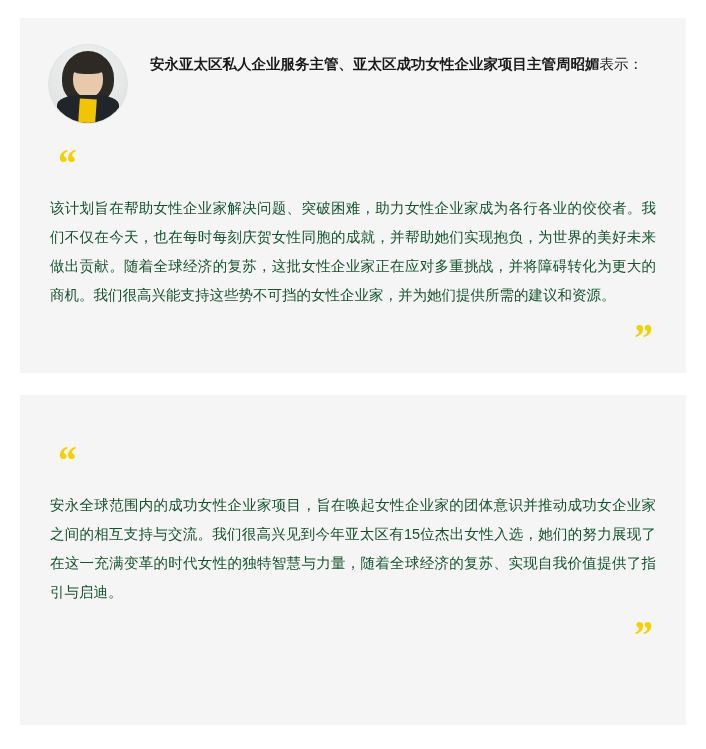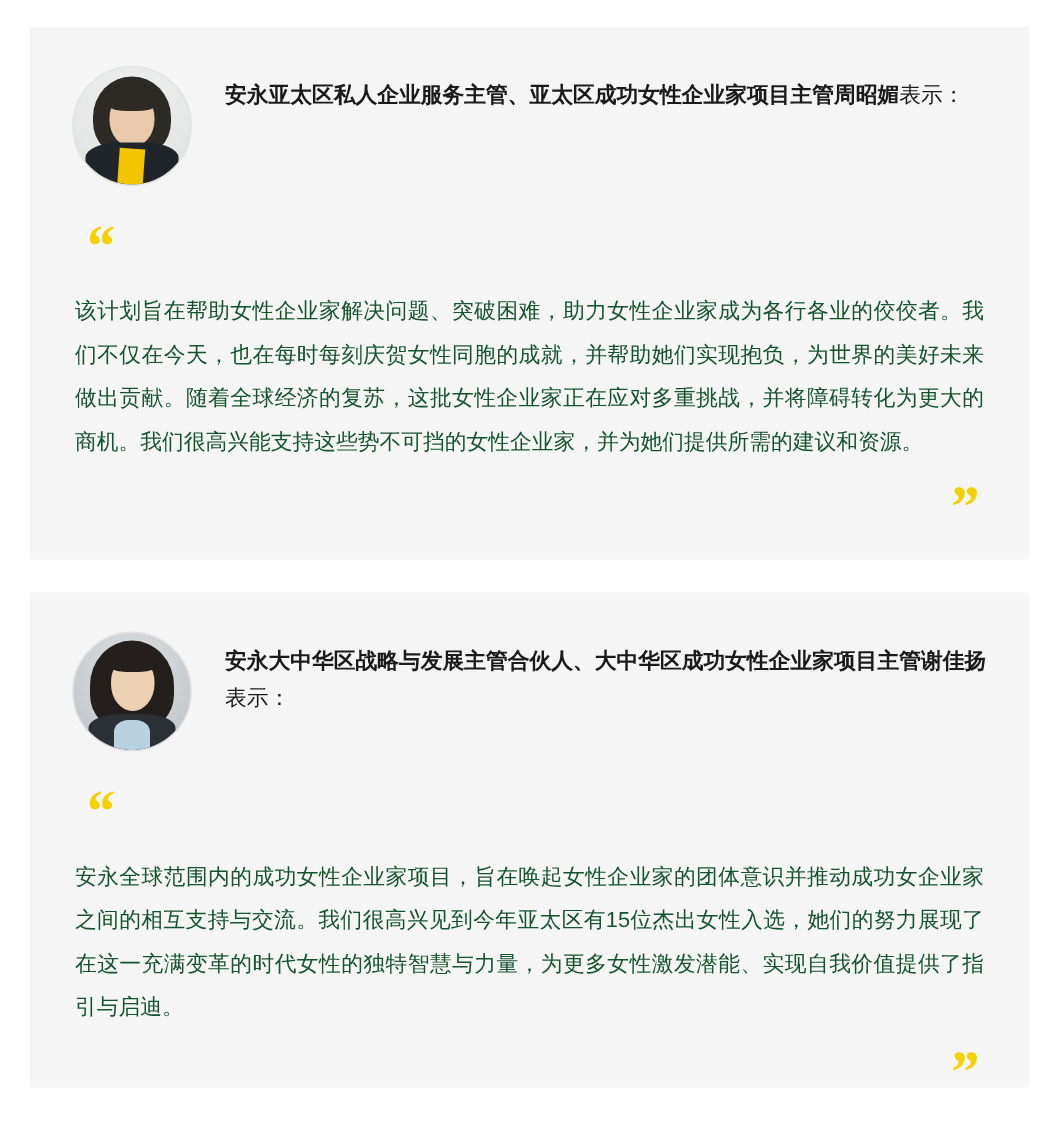--- a/index.html
+++ b/index.html
@@ -185,30 +185,18 @@
       <div class="person-text">
         <span class="person-name">安永亚太区私人企业服务主管、亚太区成功女性企业家项目主管周昭媚</span><span class="person-suffix">表示：</span>
       </div>
     </div>
     <div class="mark mark-open">“</div>
     <div class="quote-body">该计划旨在帮助女性企业家解决问题、突破困难，助力女性企业家成为各行各业的佼佼者。我们不仅在今天，也在每时每刻庆贺女性同胞的成就，并帮助她们实现抱负，为世界的美好未来做出贡献。随着全球经济的复苏，这批女性企业家正在应对多重挑战，并将障碍转化为更大的商机。我们很高兴能支持这些势不可挡的女性企业家，并为她们提供所需的建议和资源。</div>
     <div class="mark mark-close">”</div>
   </div>
 
   <div class="quote-card card-2">
-    <div class="person-row">
-      <div class="avatar avatar-2">
-        <div class="hair"></div>
-        <div class="face"></div>
-        <div class="fringe"></div>
-        <div class="body"></div>
-        <div class="collar"></div>
-      </div>
-      <div class="person-text">
-        <span class="person-name">安永大中华区战略与发展主管合伙人、大中华区成功女性企业家项目主管谢佳扬</span><span class="person-suffix">表示：</span>
-      </div>
-    </div>
     <div class="mark mark-open">“</div>
-    <div class="quote-body">安永全球范围内的成功女性企业家项目，旨在唤起女性企业家的团体意识并推动成功女企业家之间的相互支持与交流。我们很高兴见到今年亚太区有15位杰出女性入选，她们的努力展现了在这一充满变革的时代女性的独特智慧与力量，为更多女性激发潜能、实现自我价值提供了指引与启迪。</div>
+    <div class="quote-body">安永全球范围内的成功女性企业家项目，旨在唤起女性企业家的团体意识并推动成功女企业家之间的相互支持与交流。我们很高兴见到今年亚太区有15位杰出女性入选，她们的努力展现了在这一充满变革的时代女性的独特智慧与力量，随着全球经济的复苏、实现自我价值提供了指引与启迪。</div>
     <div class="mark mark-close">”</div>
   </div>
 
 </div>
 
 </body></html>

